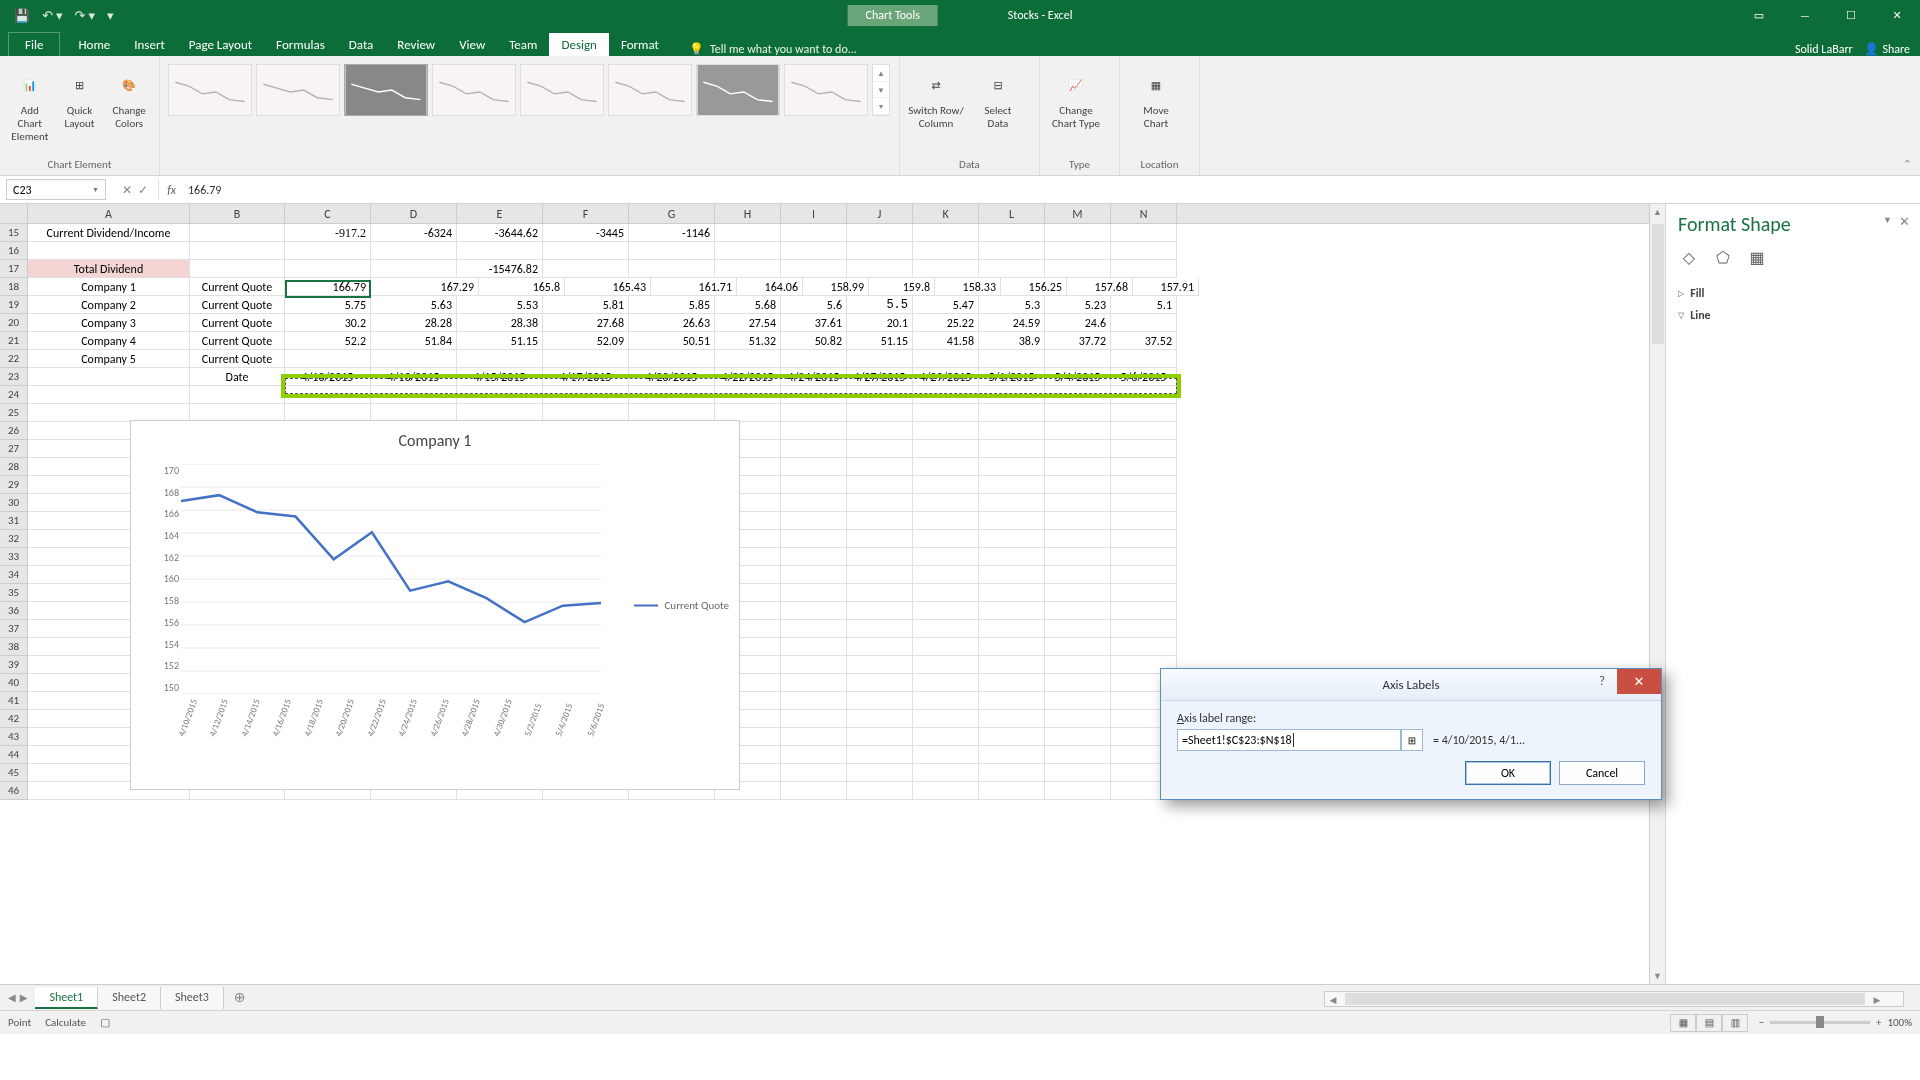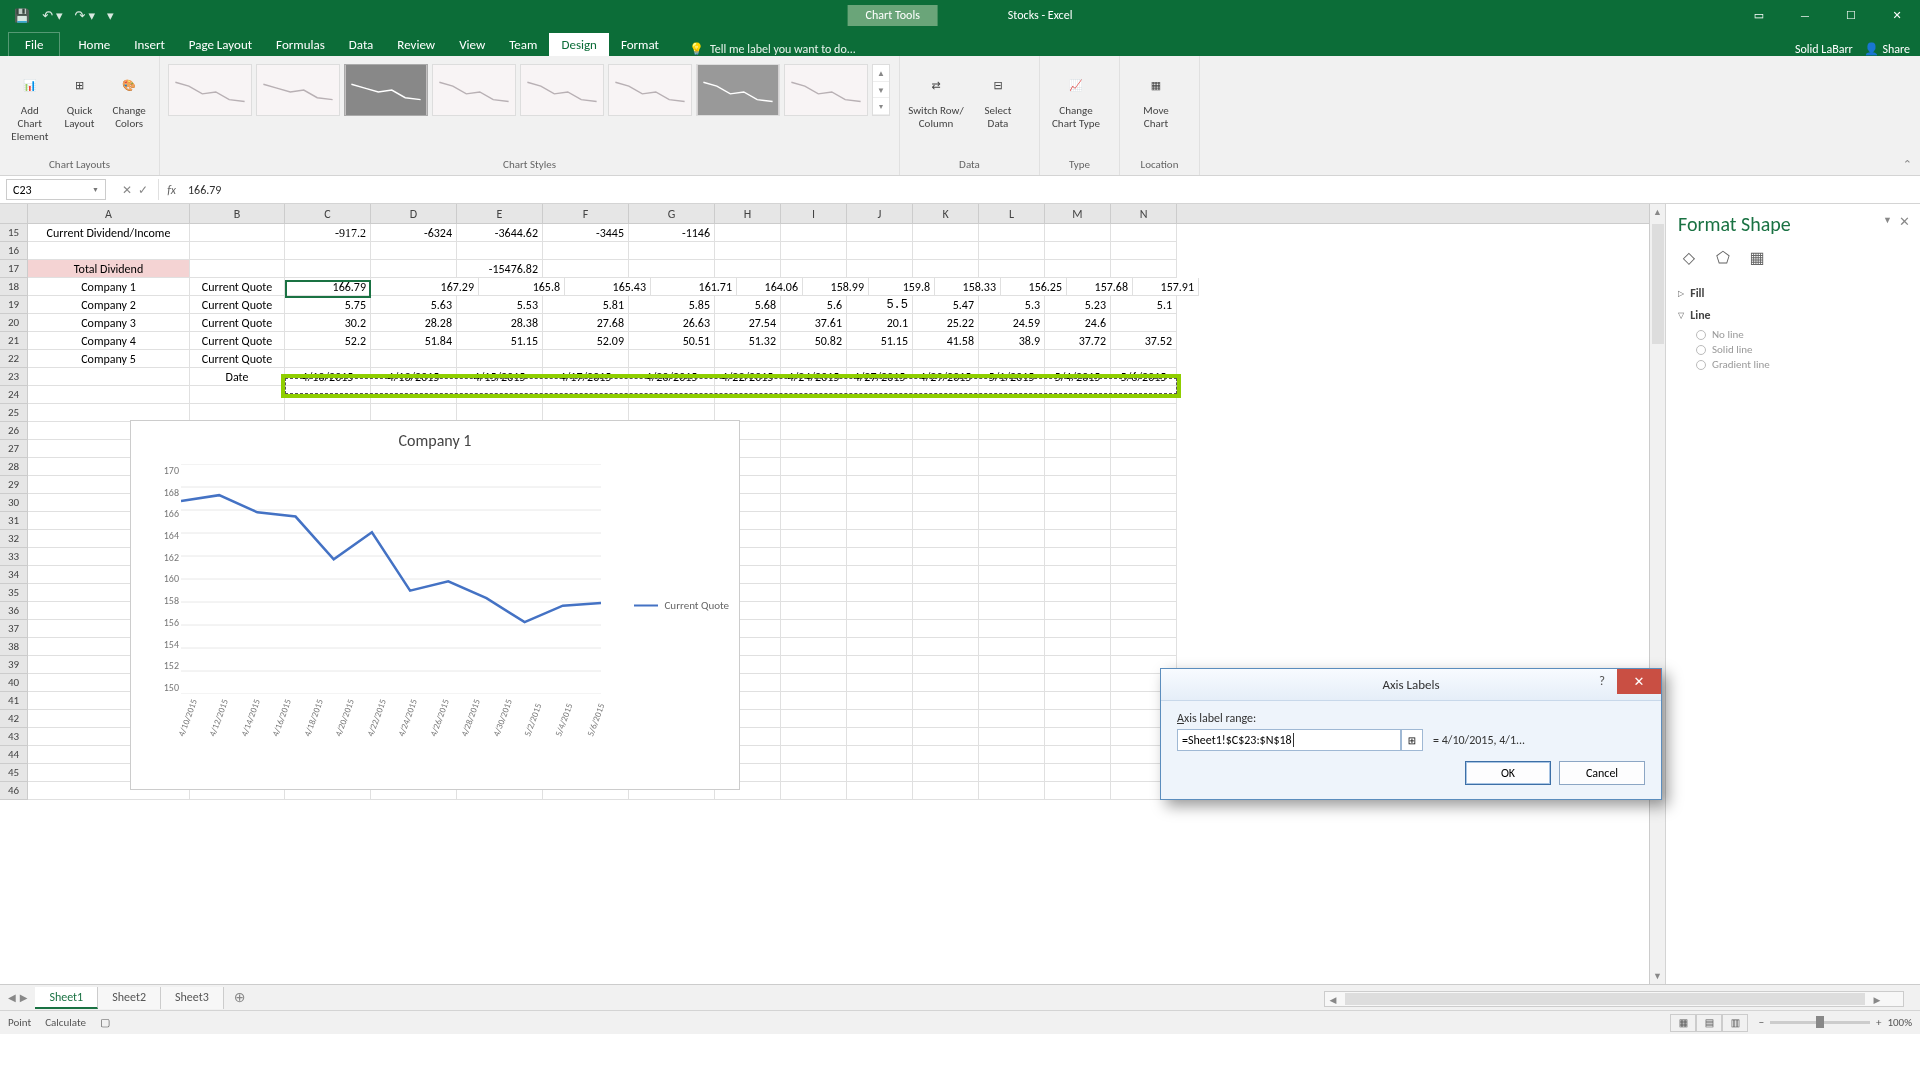--- a/index.html
+++ b/index.html
@@ -160,21 +160,21 @@
       <div class="rtab">Formulas</div>
       <div class="rtab">Data</div>
       <div class="rtab">Review</div>
       <div class="rtab">View</div>
       <div class="rtab">Team</div>
       <div class="rtab active">Design</div>
       <div class="rtab">Format</div>
     </div>
   <div class="tellme">
     <span>💡</span>
-    <span>Tell me label you want to do...</span>
+    <span>Tell me what you want to do...</span>
   </div>
   <div class="tabs-right">
     <span>Solid LaBarr</span>
     <span>👤 <span>Share</span></span>
   </div>
 </div>
 
 <div class="ribbon">
   <div class="rgroup" style="width:160px">
     <div class="rgroup-content">
@@ -187,21 +187,21 @@
         <div class="glyph">⊞</div>
         <div style="white-space:pre-line">Quick
 Layout</div>
       </div>
       <div class="big-btn">
         <div class="glyph">🎨</div>
         <div style="white-space:pre-line">Change
 Colors</div>
       </div>
     </div>
-    <div class="rgroup-label">Chart Layouts</div>
+    <div class="rgroup-label">Chart Element</div>
   </div>
   <div class="rgroup" style="width:740px">
     <div class="rgroup-content">
       <div class="style-gallery">
         <div class="style-thumb"><svg viewBox="0 0 84 52">
               <polyline points="6,18 20,22 34,30 48,28 62,36 78,38" fill="none" stroke="#b8b0b4" stroke-width="1.5"></polyline>
             </svg></div>
         <div class="style-thumb"><svg viewBox="0 0 84 52">
               <polyline points="6,20 20,24 34,28 48,26 62,34 78,36" fill="none" stroke="#b8b0b4" stroke-width="1.5"></polyline>
             </svg></div>
@@ -225,21 +225,20 @@
         <div class="style-thumb"><svg viewBox="0 0 84 52">
               <polyline points="6,18 20,22 34,30 48,28 62,36 78,38" fill="none" stroke="#b8b0b4" stroke-width="1.5"></polyline>
             </svg></div>
         <div class="gallery-scroll">
             <div>▲</div>
             <div>▼</div>
             <div>▾</div>
           </div>
       </div>
     </div>
-    <div class="rgroup-label">Chart Styles</div>
   </div>
   <div class="rgroup" style="width:140px">
     <div class="rgroup-content">
       <div class="big-btn">
         <div class="glyph">⇄</div>
         <div style="white-space:pre-line">Switch Row/
 Column</div>
       </div>
       <div class="big-btn">
         <div class="glyph">⊟</div>
@@ -931,25 +930,20 @@
       <div>▦</div>
     </div>
     <div class="fp-exp">
         <span class="tri">▷</span>
         <b>Fill</b>
       </div>
     <div class="fp-exp">
         <span class="tri">▽</span>
         <b>Line</b>
       </div>
-    <div id="lineopts">
-        <div class="fp-sub"><span class="radio"></span>No line</div>
-        <div class="fp-sub"><span class="radio"></span>Solid line</div>
-        <div class="fp-sub"><span class="radio"></span>Gradient line</div>
-      </div>
   </div>
 </div>
 
 <div class="dialog-shadow" style="left:1160px; top:668px;">
   <div class="dialog">
     <div class="dlg-title">
       <span>Axis Labels</span>
       <div class="dlg-help">?</div>
       <div class="dlg-close">✕</div>
     </div>

